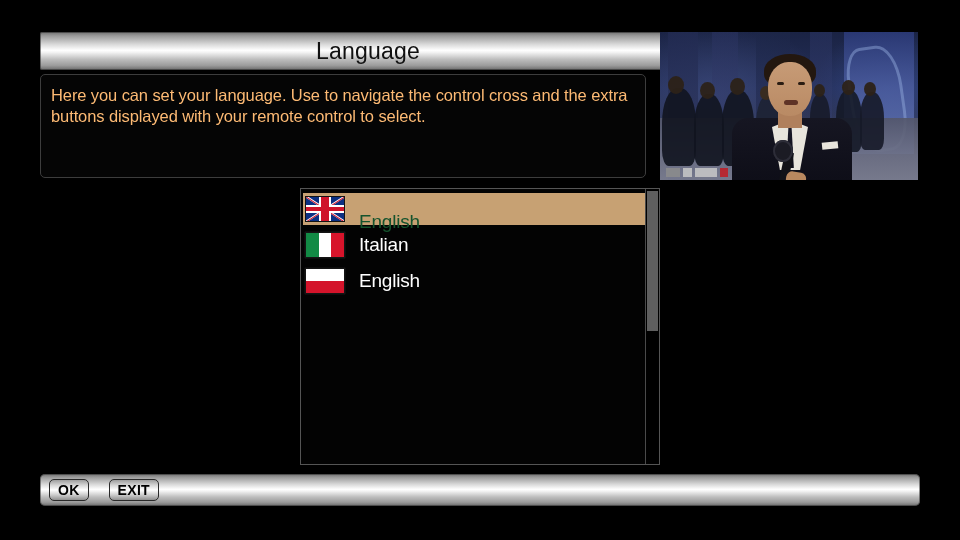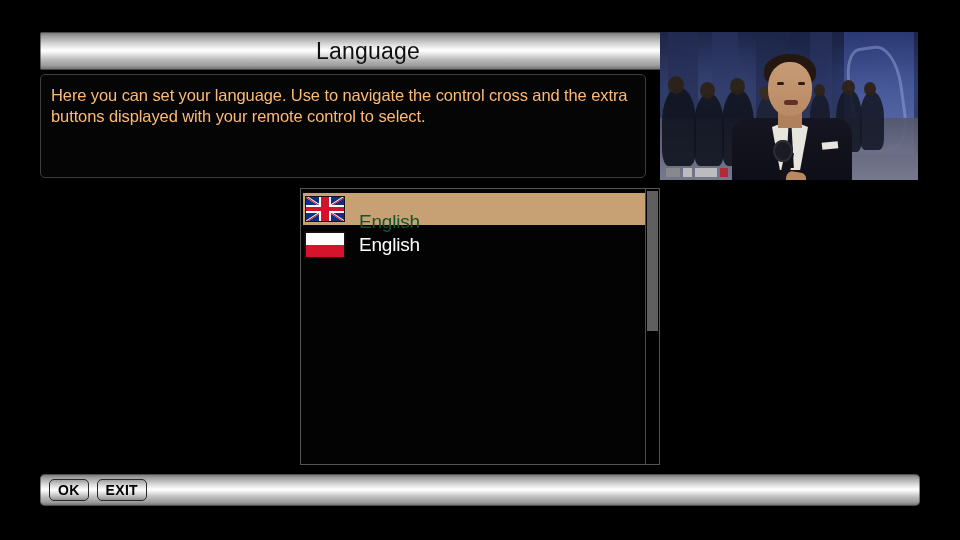--- a/index.html
+++ b/index.html
@@ -304,21 +304,21 @@
         #ffffff 48%,
         #f2f2f2 54%,
         #bdbdbd 72%,
         #9c9c9c 88%,
         #6a6a6a 100%);
     box-shadow: inset 0 0 0 1px rgba(40,40,40,0.5);
     display: flex;
     align-items: center;
     padding-left: 9px;
     box-sizing: border-box;
-    gap: 8px;
+    gap: 20px;
   }
   .softkey {
     height: 22px;
     min-width: 38px;
     padding: 0 8px;
     border: 1px solid #2a2a2a;
     border-radius: 5px;
     background: linear-gradient(to bottom,#9d9d9d 0%,#d9d9d9 28%,#ffffff 50%,#c9c9c9 76%,#8f8f8f 100%);
     display: flex;
     align-items: center;
@@ -406,20 +406,28 @@
           <div class="cwh"></div>
             <div class="cwv"></div>
           <div class="crh"></div>
             <div class="crv"></div>
         </div>
         <div class="lang-label">English</div>
       </div>
 
 
 
+      <div class="lang-row">
+        <div class="flag flag-it">
+          <div class="fl-v v1"></div>
+            <div class="fl-v v2"></div>
+            <div class="fl-v v3"></div>
+        </div>
+        <div class="lang-label">Italian</div>
+      </div>
 
       <div class="lang-row">
         <div class="flag flag-pl">
           <div class="fl-h s1"></div>
             <div class="fl-h s2"></div>
         </div>
         <div class="lang-label">English</div>
       </div>
 
 

